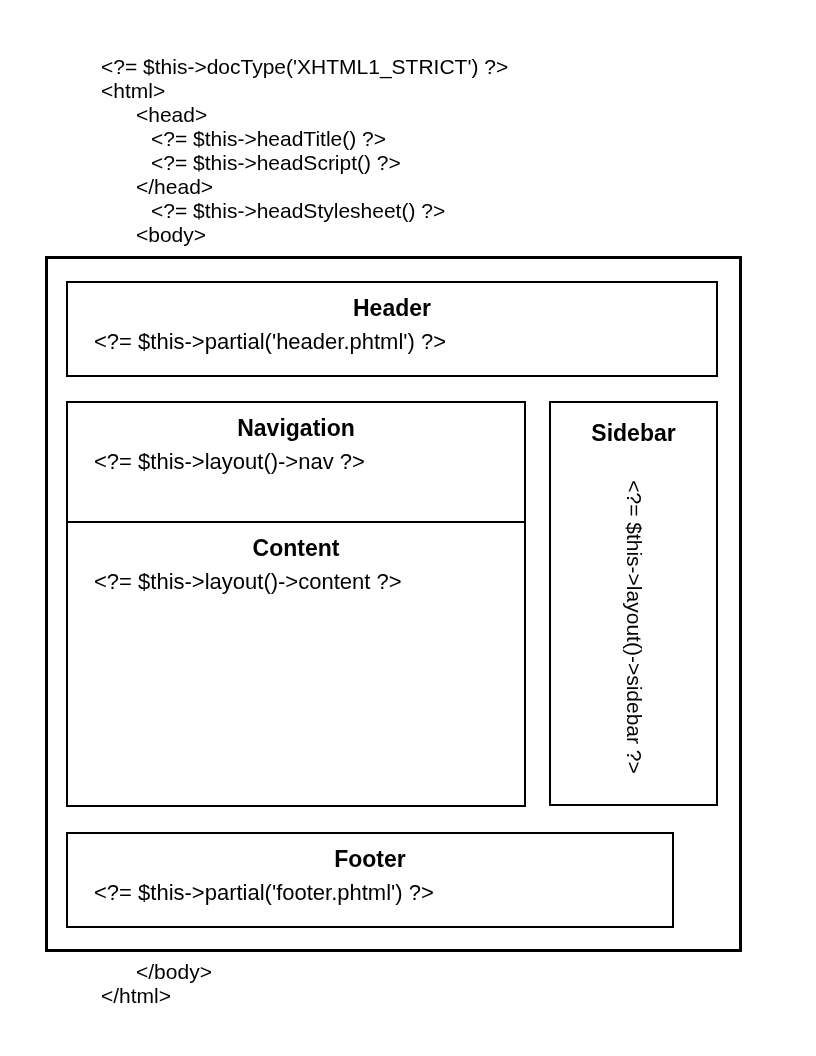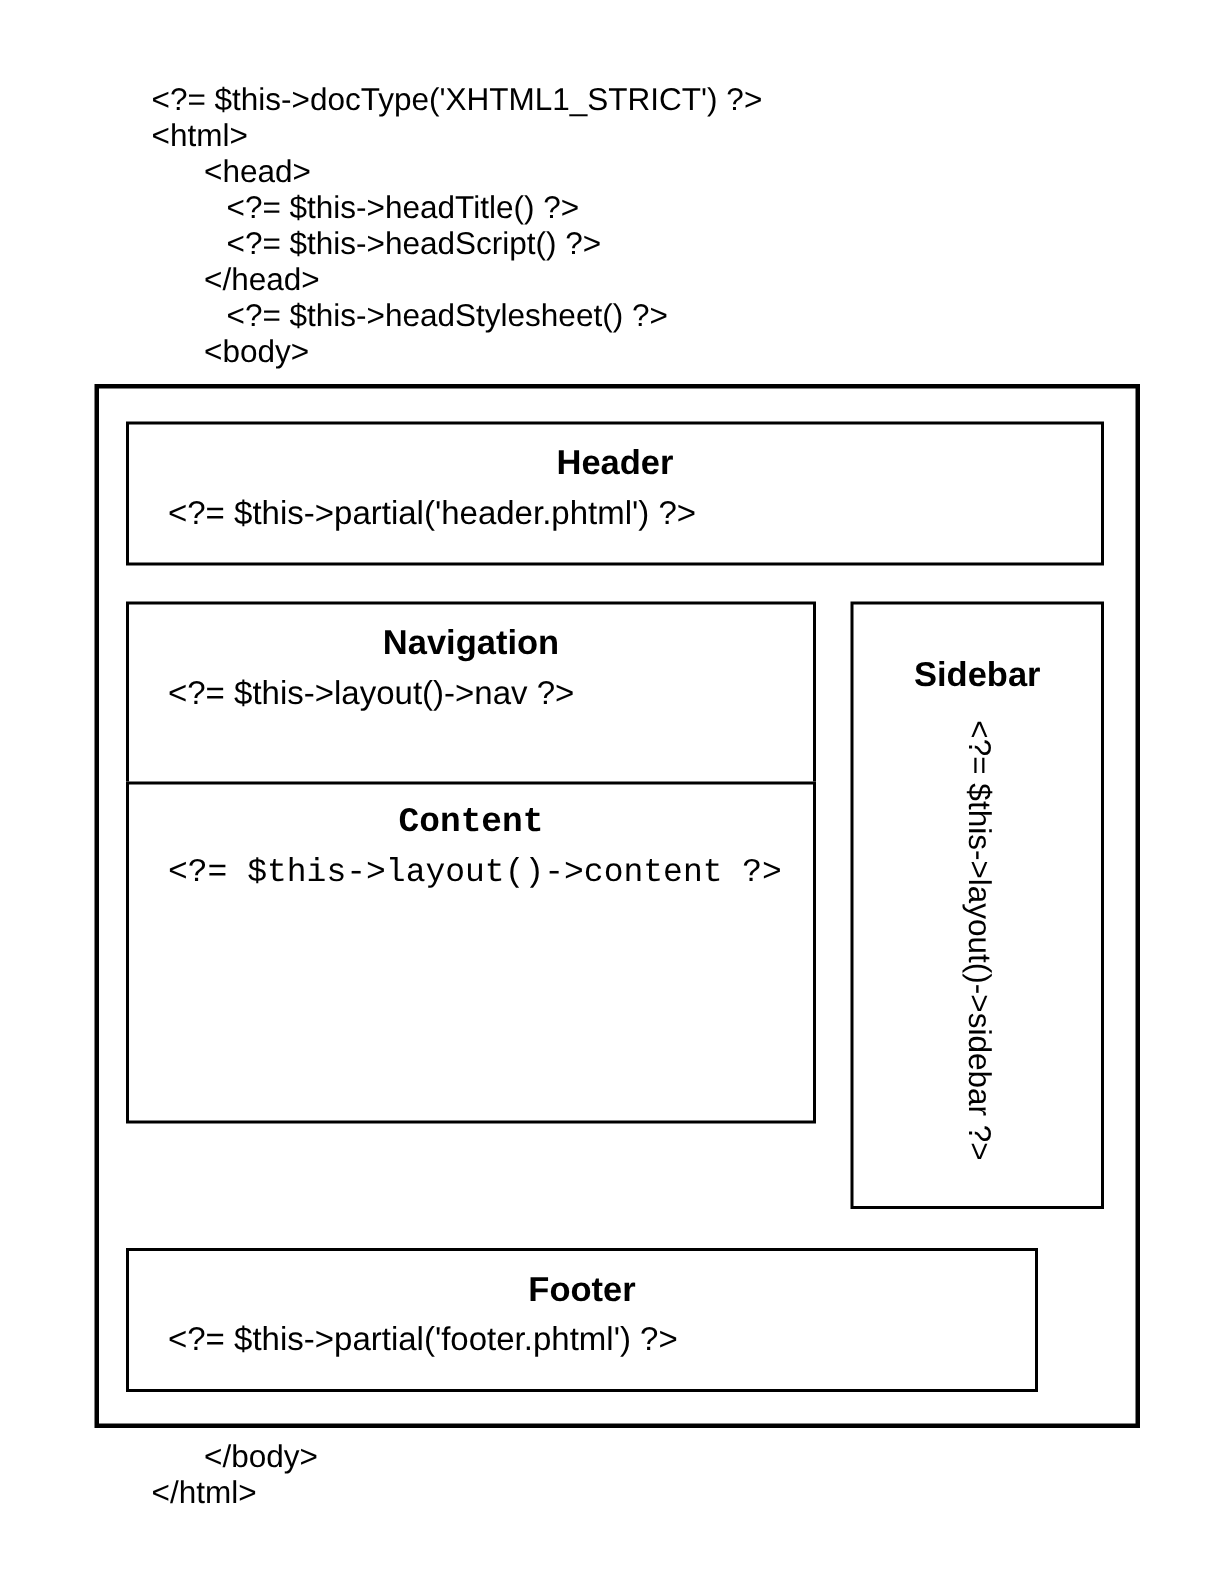--- a/index.html
+++ b/index.html
@@ -20,45 +20,45 @@
     color: #000000;
     margin-left: 34px;
   }
   .code-block.top { left: 67px; top: 55px; }
   .code-block.bottom { left: 67px; top: 960px; }
   .ind0 { padding-left: 0; }
   .ind1 { padding-left: 35px; }
   .ind2 { padding-left: 50px; }
   .outer-frame {
     position: absolute;
-    left: 63px; top: 256px;
+    left: 45px; top: 256px;
     width: 697px; height: 696px;
     border: 3px solid #000000;
     box-sizing: border-box;
     background: #ffffff;
   }
   .box {
     position: absolute;
     border: 2px solid #000000;
     box-sizing: border-box;
     background: #ffffff;
   }
   .header-box  { left: 18px;  top: 22px;  width: 652px; height: 96px; }
   .nav-box     { left: 18px;  top: 142px; width: 460px; height: 123px; }
   .sidebar-box { left: 501px; top: 142px; width: 169px; height: 405px; }
-  .content-box { left: 18px;  top: 262px; width: 460px; height: 228px; font-family: Liberation Mono, monospace; }
+  .content-box { left: 18px;  top: 262px; width: 460px; height: 286px; }
   .footer-box  { left: 18px;  top: 573px; width: 608px; height: 96px; }
   .box-title {
     font-weight: bold;
     font-size: 23px;
     line-height: 27px;
     text-align: center;
     padding-top: 12px;
   }
-  .sidebar-box .box-title { padding-top: 33px; }
+  .sidebar-box .box-title { padding-top: 17px; }
   .box-code {
     font-size: 22px;
     line-height: 24px;
     padding: 8px 0 0 26px;
     white-space: nowrap;
   }
   .sidebar-rotated-wrap {
     position: absolute;
     left: 0; right: 0;
     top: 52px; bottom: 6px;

